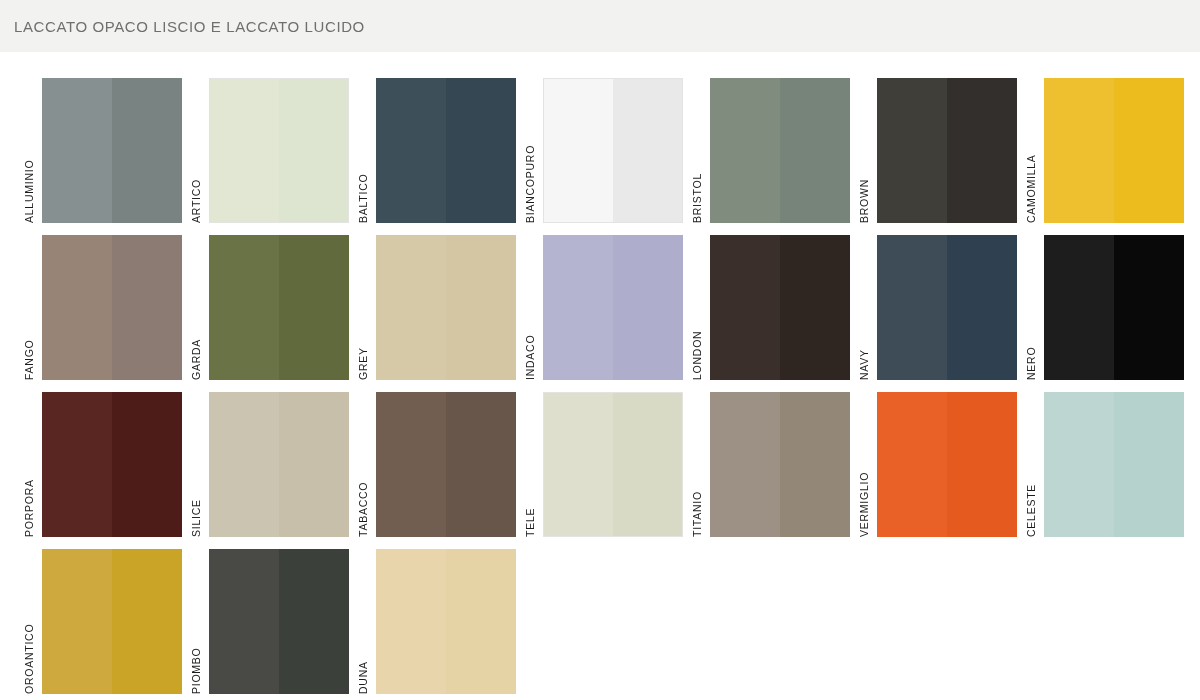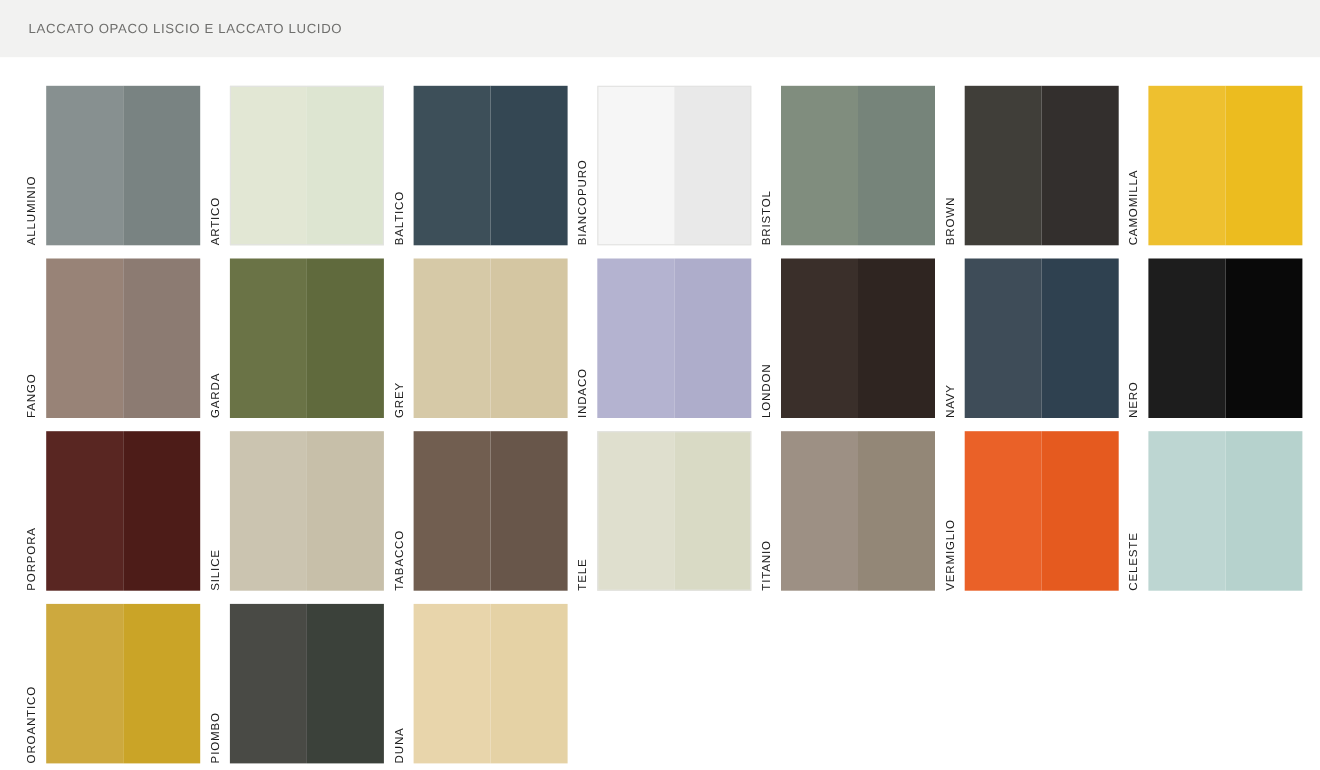--- a/index.html
+++ b/index.html
@@ -25,22 +25,22 @@
     top: 0;
     left: 0;
     width: 1200px;
     height: 52px;
     background: #f2f2f1;
     display: flex;
     align-items: center;
   }
 
   .header-title {
-    padding-left: 26px;
-    font-size: 12px;
+    padding-left: 14px;
+    font-size: 15px;
     letter-spacing: 0.6px;
     color: #6f6f6d;
     font-weight: 400;
     text-transform: uppercase;
     white-space: nowrap;
   }
 
   
   .swatch-grid {
     position: absolute;

